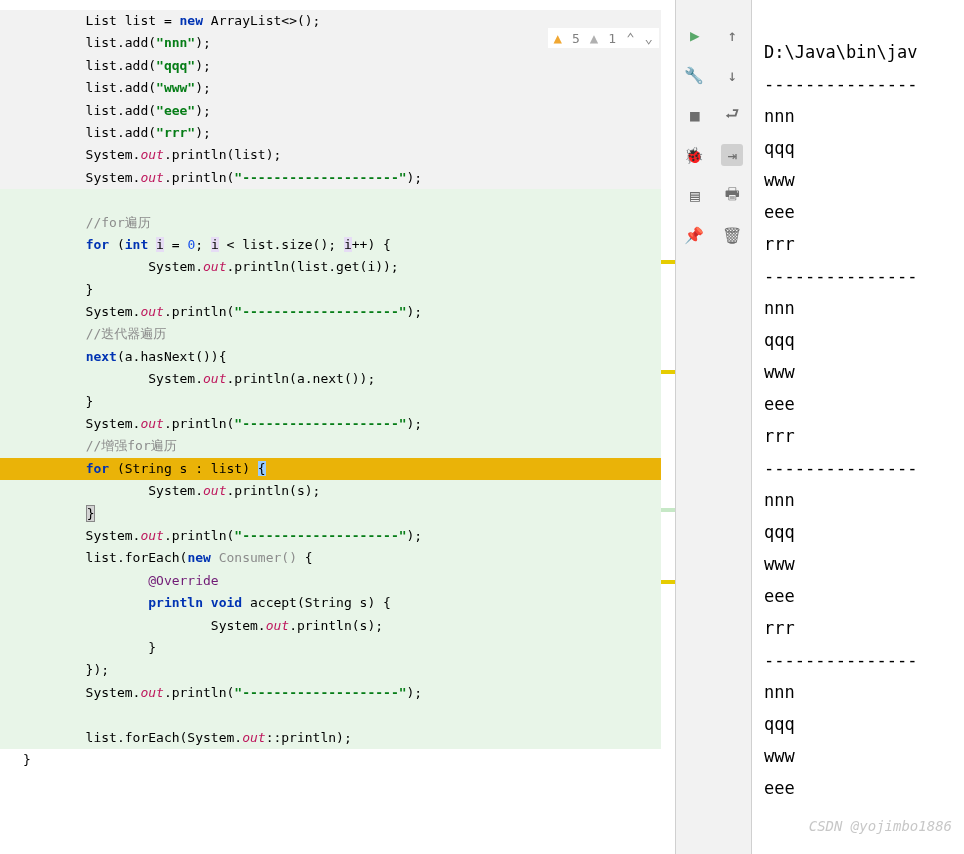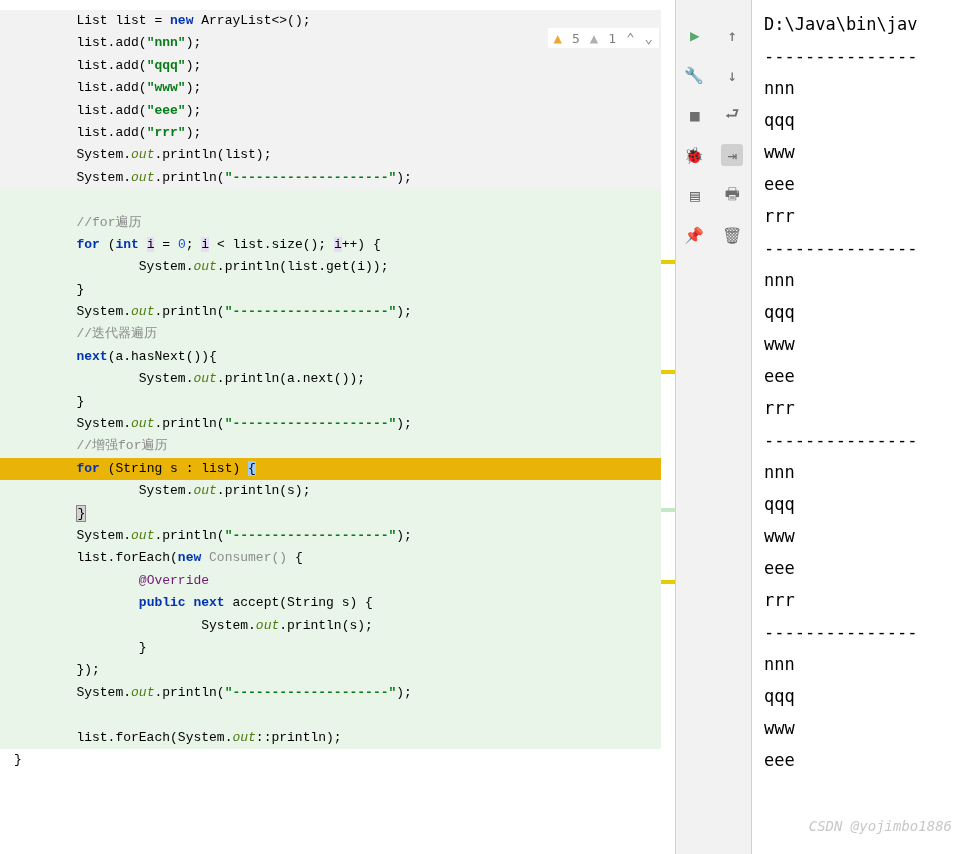--- a/index.html
+++ b/index.html
@@ -8,42 +8,42 @@
 .inspection-bar { position: absolute; top: 28px; right: 16px; display: flex; align-items: center; gap: 10px; z-index: 10; background: #fff; padding: 2px 6px; }
 .inspection-bar .warn-tri { color: #f0a732; font-size: 14px; }
 .inspection-bar .gray-tri { color: #b0b0b0; font-size: 14px; }
 .inspection-bar .count { color: #808080; font-size: 13px; }
 .inspection-bar .chevron { color: #888; font-size: 14px; cursor: pointer; }
 .code-area { position: absolute; left: 0; top: 10px; right: 14px; bottom: 0; overflow: hidden; }
 .gutter-strip { position: absolute; right: 0; top: 10px; width: 14px; height: calc(100% - 10px); background: #fff; }
 .gutter-mark { position: absolute; width: 100%; height: 4px; }
 .gutter-yellow { background: #e6cc00; }
 .gutter-green { background: #c6e8c6; }
-.code-line { height: 22.4px; line-height: 22.4px; white-space: pre; padding-left: 14px; font-family: Liberation Mono, monospace; }
+.code-line { height: 22.4px; line-height: 22.4px; white-space: pre; padding-left: 23px; }
 .bg-gray { background: #f2f2f2; }
 .bg-green { background: #e8f5e8; }
 .bg-yellow { background: #eab308; }
 .kw { color: #0033b3; font-weight: bold; }
 .str { color: #067d17; font-weight: bold; }
 .com { color: #8c8c8c; }
 .com-kw { color: #8c8c8c; }
-.field { color: #4d7c0f; font-style: italic; }
+.field { color: #be185d; font-style: italic; }
 .num { color: #1750eb; }
 .ann { color: #701a75; }
 .var-hl { background: #e6dcf5; }
 .brace-match { background: #d4d4d4; border: 1px solid #888; }
 .cursor-brace { background: #99ccff; }
 .toolbar-panel { width: 76px; background: #f2f2f2; border-left: 1px solid #d0d0d0; display: flex; flex-direction: column; }
 .tool-col { display: flex; flex-direction: column; align-items: center; padding-top: 24px; gap: 18px; }
 .tool-cols { display: flex; }
 .tool-cols .tool-col { width: 38px; }
 .tool-icon { width: 22px; height: 22px; display: flex; align-items: center; justify-content: center; color: #6e6e6e; cursor: pointer; font-size: 16px; }
 .tool-icon.active { background: #d0d0d0; border-radius: 3px; }
 .play-icon { color: #59a869; }
-.output-panel { flex: 1; background: #fff; border-left: 1px solid #d0d0d0; padding: 8px 12px; overflow: hidden; }
+.output-panel { flex: 1; background: #fff; border-left: 1px solid #d0d0d0; padding: 36px 12px; overflow: hidden; }
 .output-line { font-family: 'Consolas', monospace; font-size: 17px; line-height: 32px; white-space: pre; color: #000; }
 .watermark { position: absolute; bottom: 20px; right: 12px; color: #b0b0b0; font-size: 14px; font-style: italic; opacity: 0.7; }
 .left-dot { position: absolute; left: 0; top: 496px; width: 8px; height: 8px; background: #f0a732; border-radius: 50%; }
 .green-gutter { position: absolute; right: 0; top: 200px; width: 12px; height: 570px; background: #c6e8c6; }
 </style>
 </head>
 <body>
 
 <div class="editor-panel">
   <div class="left-dot"></div>
@@ -75,21 +75,21 @@
       <div class="code-line bg-green">                System.<span class="field">out</span>.println(a.next());</div>
       <div class="code-line bg-green">        }</div>
       <div class="code-line bg-green">        System.<span class="field">out</span>.println(<span class="str">"--------------------"</span>);</div>
       <div class="code-line bg-green">        <span class="com">//增强</span><span class="com-kw">for</span><span class="com">遍历</span></div>
       <div class="code-line bg-yellow">        <span class="kw">for </span>(String s : list) <span class="cursor-brace">{</span></div>
       <div class="code-line bg-green">                System.<span class="field">out</span>.println(s);</div>
       <div class="code-line bg-green">        <span class="brace-match">}</span></div>
       <div class="code-line bg-green">        System.<span class="field">out</span>.println(<span class="str">"--------------------"</span>);</div>
       <div class="code-line bg-green">        list.forEach(<span class="kw">new </span><span class="com">Consumer<string>()</string></span> {</div>
       <div class="code-line bg-green">                <span class="ann">@Override</span></div>
-      <div class="code-line bg-green">                <span class="kw">public next </span>accept(String s) {</div>
+      <div class="code-line bg-green">                <span class="kw">println void </span>accept(String s) {</div>
       <div class="code-line bg-green">                        System.<span class="field">out</span>.println(s);</div>
       <div class="code-line bg-green">                }</div>
       <div class="code-line bg-green">        });</div>
       <div class="code-line bg-green">        System.<span class="field">out</span>.println(<span class="str">"--------------------"</span>);</div>
       <div class="code-line bg-green">        </div>
       <div class="code-line bg-green">        list.forEach(System.<span class="field">out</span>::println);</div>
       <div class="code-line ">}</div>
     </div>
   <div class="green-gutter"></div>
   <div class="gutter-strip">

